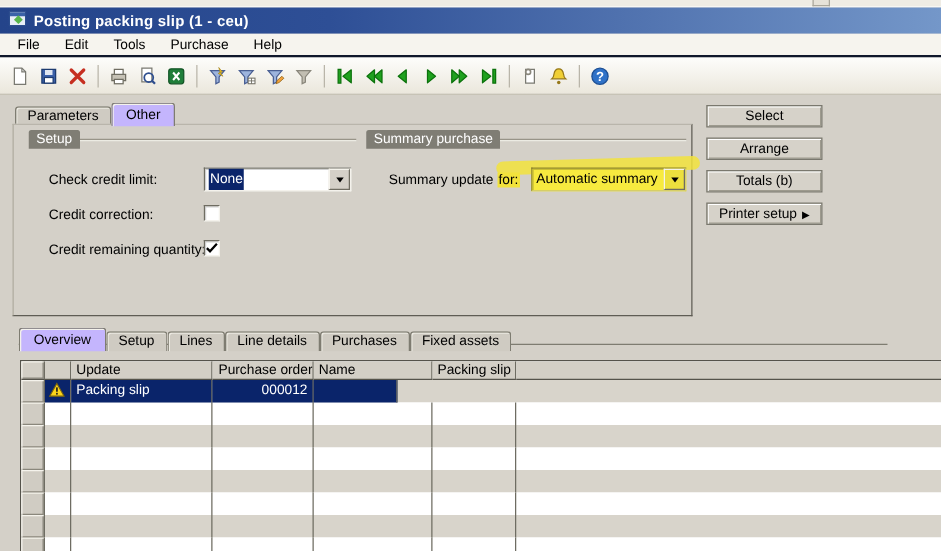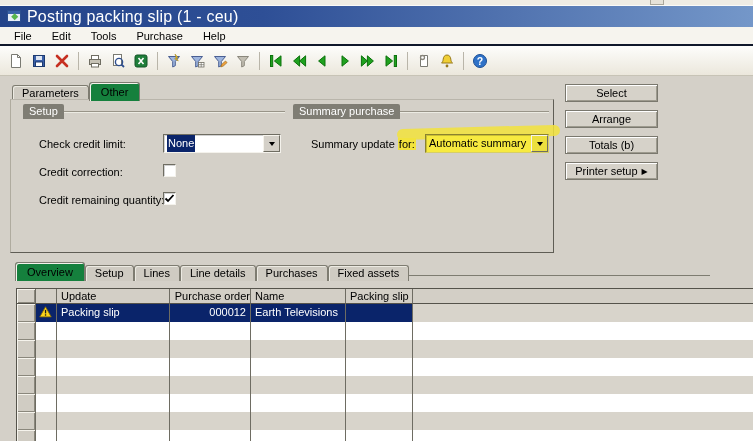--- a/index.html
+++ b/index.html
@@ -10,21 +10,21 @@
     font-family: "Liberation Sans", sans-serif; font-size: 11px;
   }
   
   .top-strip { height:6px; background:#efece4; border-bottom:1px solid #fbfaf7; }
   .window-notch { position:absolute; left:650px; top:0; width:14px; height:5px;
     background:#e6e2d8; border:1px solid #aaa79b; border-top:none; }
 
   
   .titlebar { height:21px; display:flex; align-items:center; gap:5px; padding:0 6px;
     background: linear-gradient(90deg,#24448a 0%, #2e4f96 35%, #7497c9 100%); }
-  .title-text { color:#fff; font-weight:normal; font-size:16px; letter-spacing:.2px;
+  .title-text { color:#fff; font-weight:bold; font-size:12px; letter-spacing:.2px;
     white-space:nowrap; }
 
   
   .menubar { height:19px; display:flex; align-items:center; padding-left:4px;
     background:#f6f4ee; border-bottom:2px solid #0f172a; }
   .menu-item { padding:2px 10px; cursor:default; }
 
   
   .toolbar { height:30px; display:flex; align-items:center; padding-left:5px; gap:1px;
     background:linear-gradient(#fdfdfb,#ebe7dc); border-bottom:1px solid #c7c3b6; }
@@ -33,21 +33,21 @@
   .tsep { width:1px; height:18px; background:#b9b5a9; margin:0 4px; flex:none; }
 
   
   .form { position:relative; height:365px; }
 
   
   .tabs-row { position:absolute; display:flex; align-items:flex-end; height:19px; }
   .tab { position:relative; bottom:-1px; padding:1px 9px 2px; background:#cfcbc2;
     border:1px solid #7e7c71; border-bottom:none; border-radius:3px 3px 0 0;
     box-shadow: inset 1px 1px 0 #eceae2; white-space:nowrap; cursor:default; }
-  .tab.active { padding:3px 11px 3px; background:#15803d; z-index:3;
+  .tab.active { padding:3px 11px 3px; background:#c4b5fd; z-index:3;
     box-shadow: inset 1px 1px 0 #f4f2ec; }
 
   
   .tab-page { position:absolute; left:10px; top:23px; width:544px; height:154px;
     background:#d4d0c8; border:1px solid; border-color:#b9b5ab #5f5d55 #5f5d55 #aFA79d;
     border-color:#b9b5ab #5f5d55 #5f5d55 #afab9f; z-index:2; }
 
   .group-label { position:absolute; height:15px; line-height:15px; padding:0 6px;
     background:#7f7d74; color:#fff; border-radius:2px 2px 0 0; z-index:2; }
   .group-line { position:absolute; height:0; border-top:1px solid #989488;
@@ -349,21 +349,20 @@
         </div>
         <div class="grow stripe">
           <div class="cell csel"></div>
           <div class="cell cicon selcell"><svg width="15" height="14" viewBox="0 0 16 16">
               <path d="M8 2 L14.6 13.6 H1.4z" fill="#fcd419" stroke="#7a6410"></path>
               <rect x="7.3" y="5.6" width="1.5" height="4" fill="#1a1a1a"></rect>
               <rect x="7.3" y="10.6" width="1.5" height="1.6" fill="#1a1a1a"></rect>
             </svg></div>
           <div class="cell cupd selcell">Packing slip</div>
           <div class="cell cpo selcell">000012</div>
-          <div class="cell cname selcell">Earth Televisions</div>
           <div class="cell cpack selcell"></div>
           <div class="cell cfill"></div>
         </div>
         <div class="grow">
           <div class="cell csel"></div>
           <div class="cell cicon"></div>
           <div class="cell cupd"></div>
           <div class="cell cpo"></div>
           <div class="cell cname"></div>
           <div class="cell cpack"></div>

